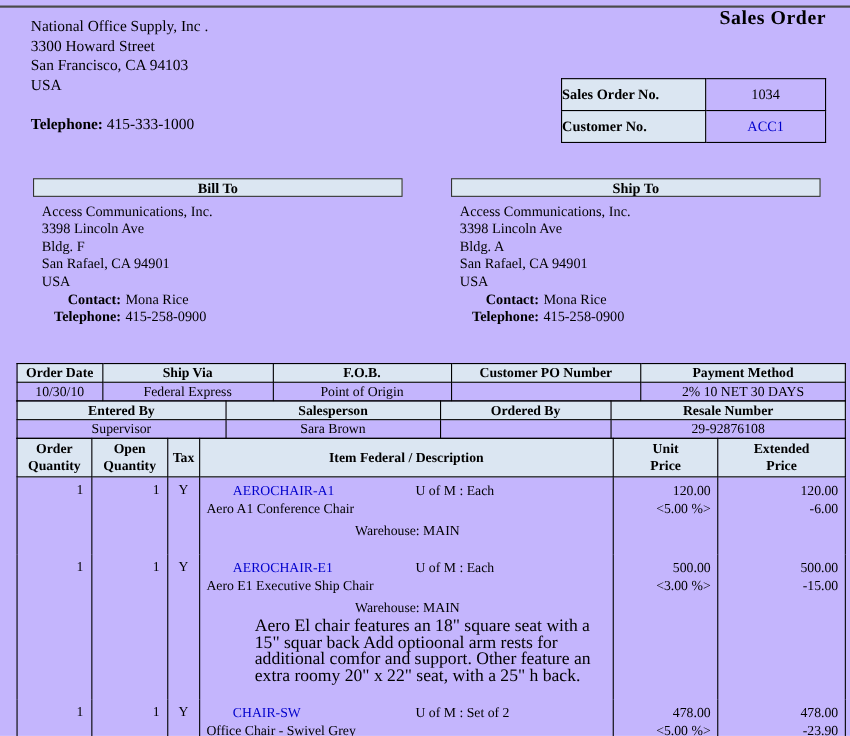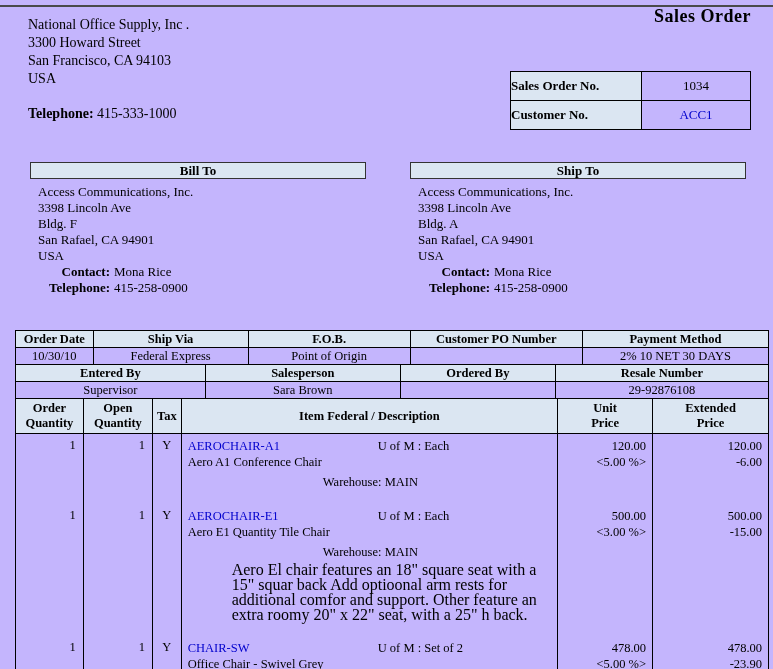--- a/index.html
+++ b/index.html
@@ -47,21 +47,21 @@
   .items-table td.num { text-align:right; padding-right:7px; }
   .items-table td.tax { text-align:center; }
   .items-table td.desc { padding-left:6px; padding-right:4px; }
   .desc .line1 { position:relative; line-height:16px; }
   .desc .uom { position:absolute; left:52%; color:#000; }
   .desc .iname { line-height:16px; }
   .desc .wh { text-align:center; margin-top:4px; line-height:16px; }
   .desc .ldesc { margin-top:2px; font-size:16px; line-height:15px; padding-right:14px;margin-left:44px; }
   .desc .ldesc:empty { display:none; }
   .items-table td.price div { text-align:right; padding-right:6px; line-height:16px; }
-  .link { color:var(--link,#0000cc); cursor:pointer; }
+  .link { color:var(--link,#0000cc); cursor:pointer;margin-left:24px; }
 </style>
 </head>
 <body>
 
 <div class="page">
   <div class="top-rule"></div>
 
   <div class="company">
     <div>National Office Supply, Inc .</div>
     <div>3300  Howard Street</div>
@@ -223,21 +223,21 @@
               <div>120.00</div>
               <div>-6.00</div>
             </td>
         </tr>
         <tr class="item-row">
           <td class="num">1</td>
           <td class="num">1</td>
           <td class="tax">Y</td>
           <td class="desc">
             <div class="line1"><span class="link">AEROCHAIR-E1</span><span class="uom">U of M : Each</span></div>
-            <div class="iname">Aero E1 Quantity Tile Chair</div>
+            <div class="iname">Aero E1 Executive Ship Chair</div>
             <div class="wh">Warehouse: MAIN</div>
             <div class="ldesc">Aero El chair features an 18" square seat with a 15" squar back  Add optioonal arm rests for additional comfor and support.  Other feature an extra roomy 20" x 22" seat, with a 25" h back.</div>
           </td>
           <td class="price">
               <div>500.00</div>
               <div>&lt;3.00 %&gt;</div>
             </td>
           <td class="price">
               <div>500.00</div>
               <div>-15.00</div>

